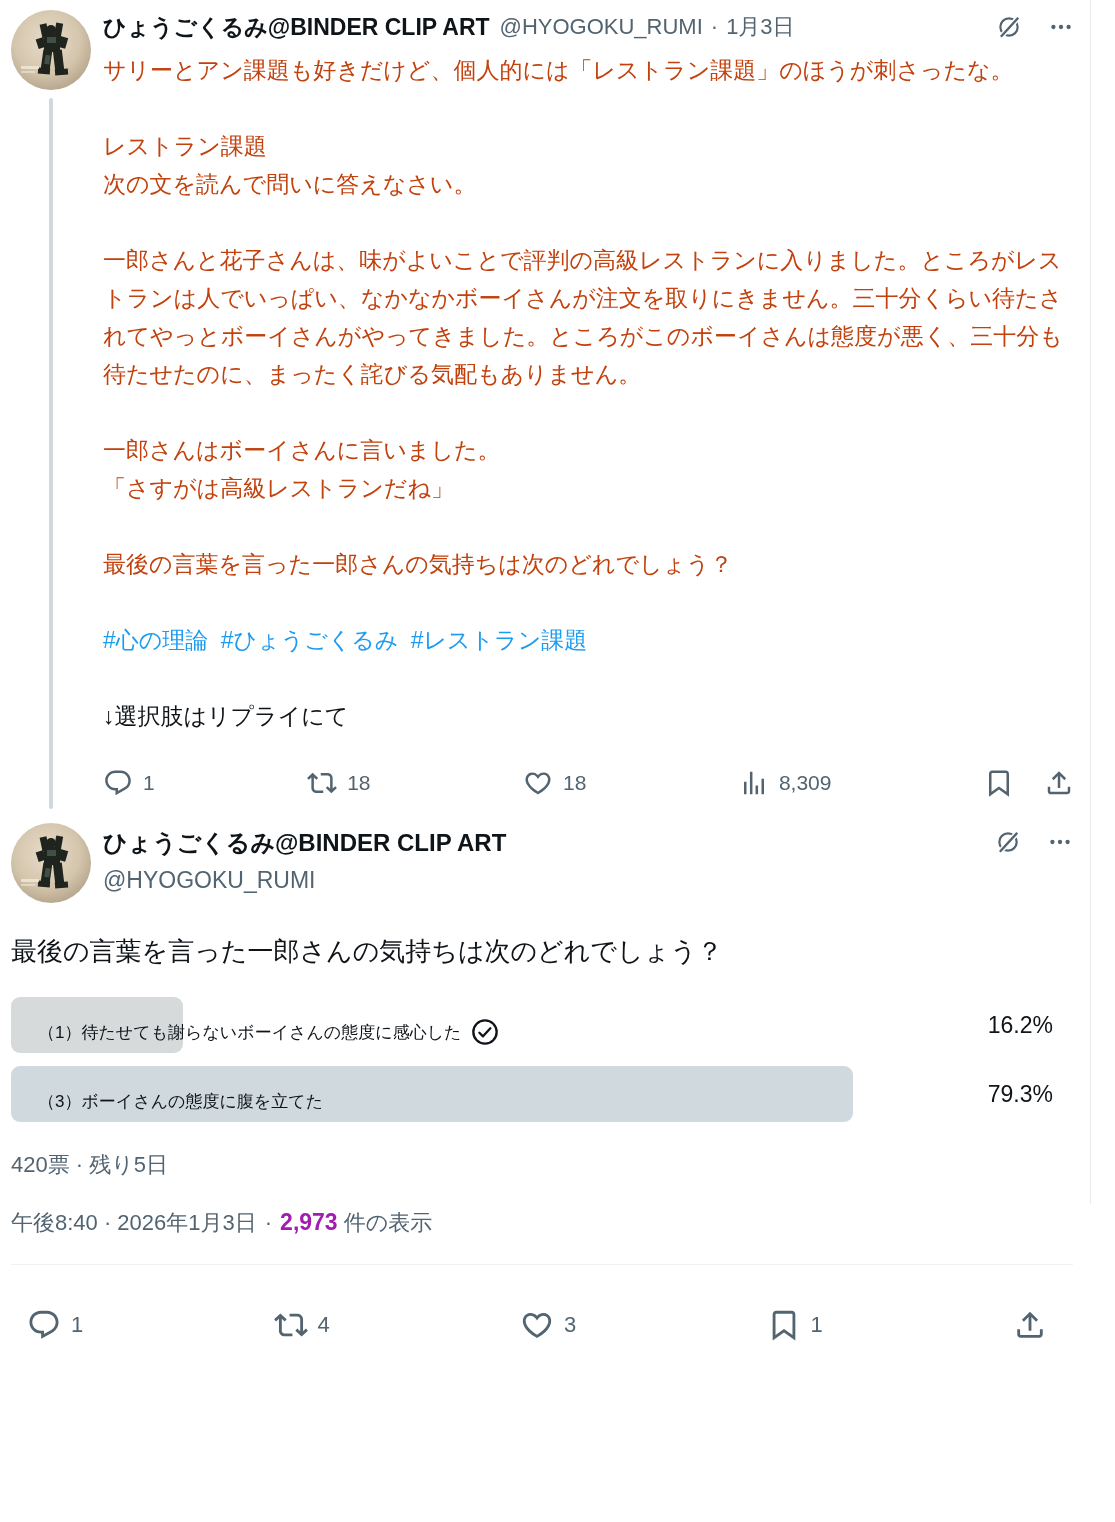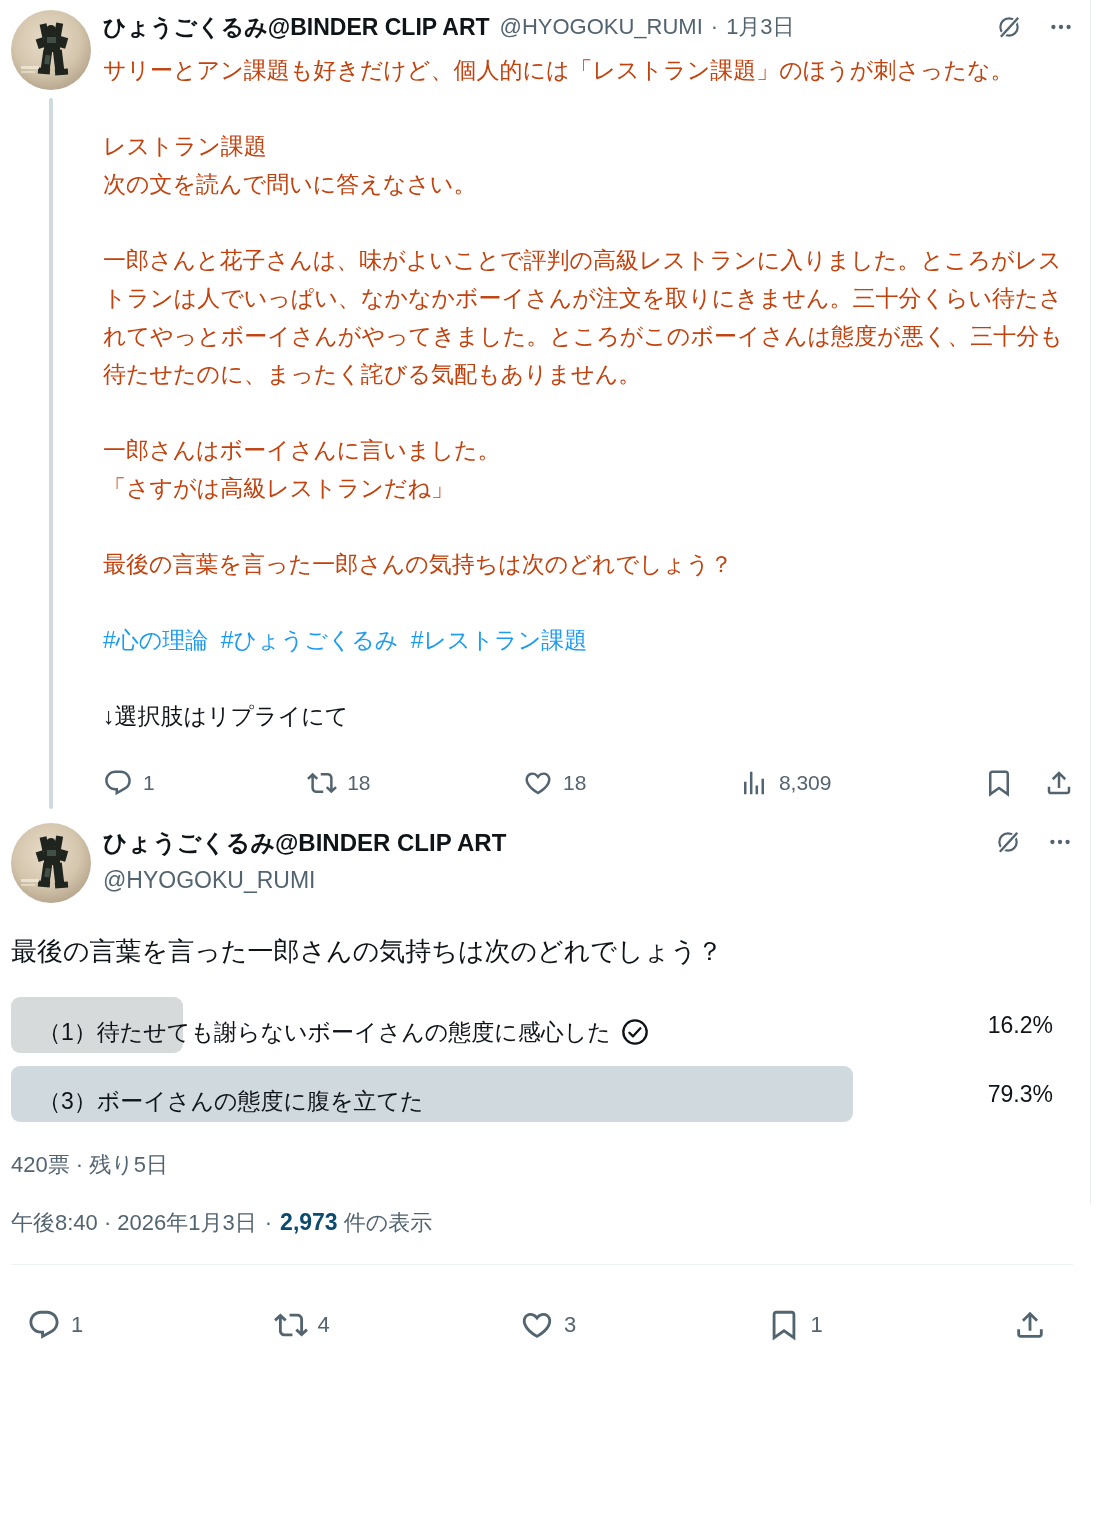--- a/index.html
+++ b/index.html
@@ -62,32 +62,32 @@
 
   .poll { margin-top: 28px; }
   .poll-row { position: relative; height: 56px; margin-bottom: 13px; cursor: default; }
   .poll-bar {
     position: absolute; left: 0; top: 0; bottom: 0;
     background: #d6dadb; border-radius: 9px; min-width: 10px;
   }
   .poll-row.leading .poll-bar { background: #cfd9de; }
   .poll-label {
     position: absolute; left: 27px; top: 14px; bottom: 0;
-    display: flex; align-items: center; font-size: 23px; color: #0f1419; white-space: nowrap;
+    display: flex; align-items: center; font-size: 17px; color: #0f1419; white-space: nowrap;
   }
   .vote-check { display: inline-flex; width: 28px; height: 28px; margin-left: 10px; }
   .vote-check svg { width: 100%; height: 100%; }
   .poll-pct {
     position: absolute; right: 20px; top: 0; bottom: 0;
     display: flex; align-items: center; font-size: 23px; color: #0f1419;
   }
   .poll-meta { margin-top: 28px; font-size: 22px; color: #536471; }
 
   .timestamp { margin-top: 28px; font-size: 22px; color: #536471; display: flex; align-items: baseline; flex-wrap: nowrap; }
-  .ts-views { color: #0c4a6e; font-weight: 700; margin: 0 6px 0 8px; font-size: 23px; }
+  .ts-views { color: #a21caf; font-weight: 700; margin: 0 6px 0 8px; font-size: 23px; }
   .ts-sep { margin-left: 8px; }
 
   .divider { border-top: 1px solid #eff3f4; margin-top: 26px; }
   .bottom-actions {
     display: flex; align-items: center; justify-content: space-between;
     padding: 0 26px 0 16px; height: 76px; color: #536471;
   }
   .bottom-actions .act-group svg { width: 34px; height: 34px; }
   .bottom-actions .act-count { font-size: 22px; }
 </style>

